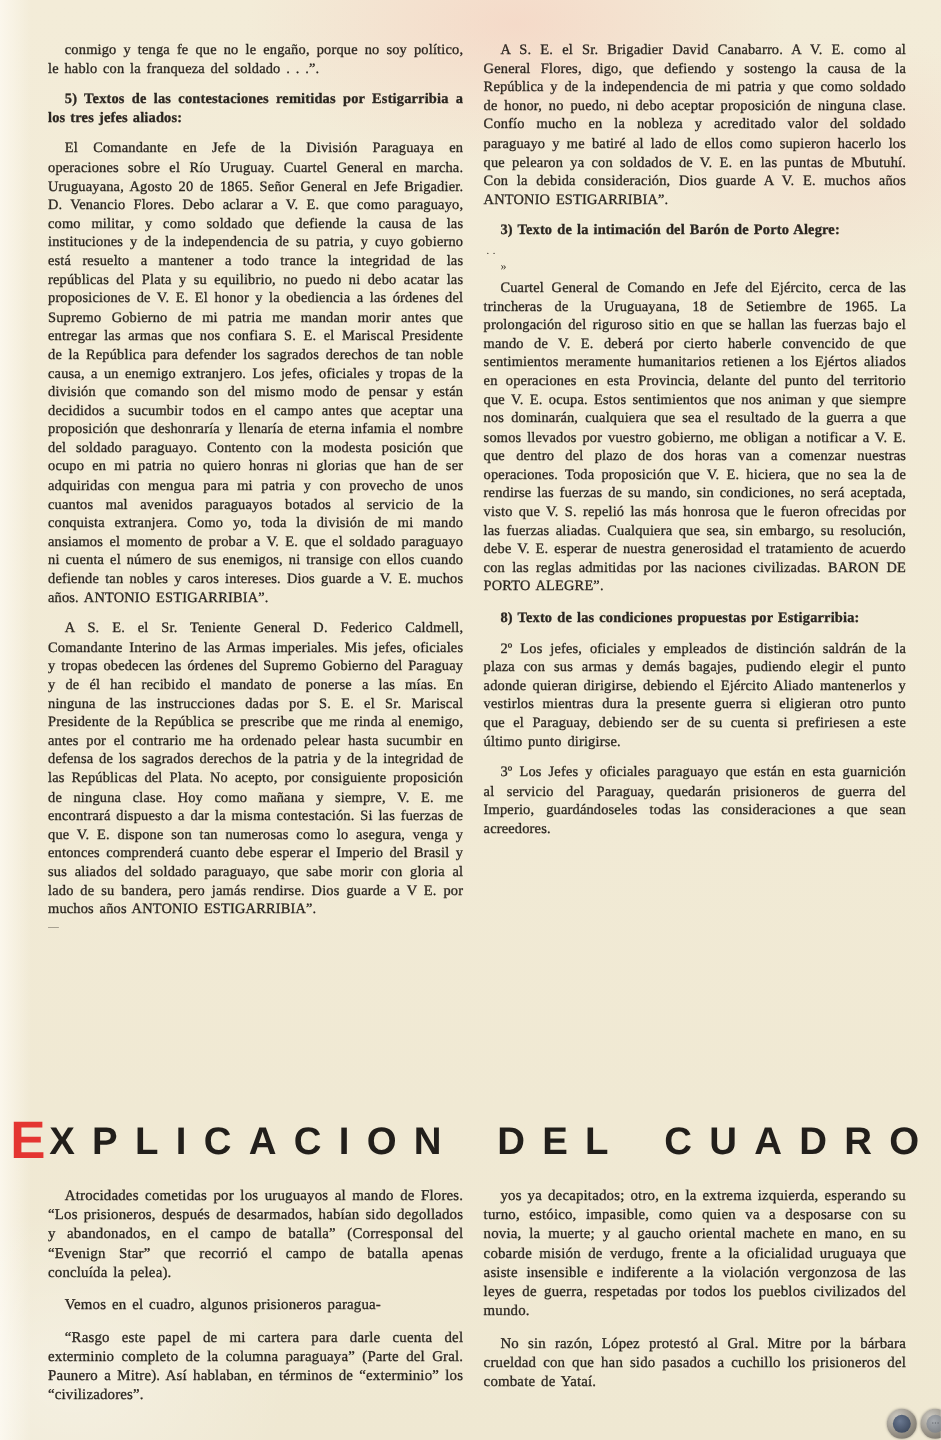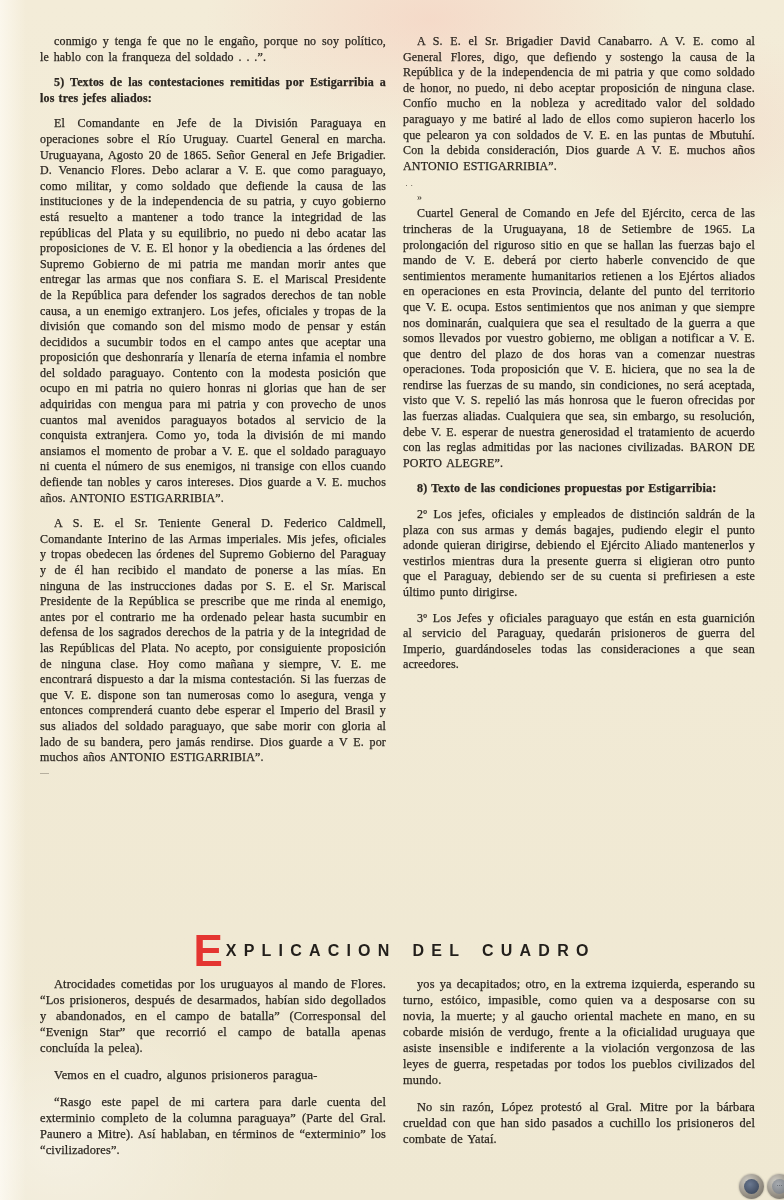--- a/index.html
+++ b/index.html
@@ -55,26 +55,26 @@
     font-weight:bold;
     color:#221f1b;
   }
   .banner-initial{
     color:#e43531;
     font-size:44px;line-height:40px;
     margin-right:3px;
     letter-spacing:0;
   }
   .banner-word{
-    font-size:16px;line-height:26px;
+    font-size:32px;line-height:26px;
     letter-spacing:0.45em;
     text-align:center;
   }
-  .banner-word + .banner-word{margin-left:16px;}
-  .bottom-section{}
+  .banner-word + .banner-word{margin-left:32px;}
+  .bottom-section{margin-top:12px;}
   .bottom-section .para{
     font-size:12.4px;line-height:16px;margin-bottom:11px;
   }
   .coin-badges{
     position:absolute;right:-8px;bottom:1px;
     display:flex;gap:3px;
   }
   .coin{
     width:25px;height:25px;border-radius:50%;
     background:radial-gradient(circle at 35% 30%, #cfccc4, #989287 55%, #6f6a60 95%);
@@ -101,20 +101,21 @@
       <div class="col-left">
         <p class="para">conmigo y tenga fe que no le engaño, porque no soy político, le hablo con la franqueza del soldado . . .”.</p>
         <p class="subhead">5) Textos de las contestaciones remitidas por Estigarribia a los tres jefes aliados:</p>
         <p class="para">El Comandante en Jefe de la División Paraguaya en operaciones sobre el Río Uruguay. Cuartel General en marcha. Uruguayana, Agosto 20 de 1865. Señor General en Jefe Brigadier. D. Venancio Flores. Debo aclarar a V. E. que como paraguayo, como militar, y como soldado que defiende la causa de las instituciones y de la independencia de su patria, y cuyo gobierno está resuelto a mantener a todo trance la integridad de las repúblicas del Plata y su equilibrio, no puedo ni debo acatar las proposiciones de V. E. El honor y la obediencia a las órdenes del Supremo Gobierno de mi patria me mandan morir antes que entregar las armas que nos confiara S. E. el Mariscal Presidente de la República para defender los sagrados derechos de tan noble causa, a un enemigo extranjero. Los jefes, oficiales y tropas de la división que comando son del mismo modo de pensar y están decididos a sucumbir todos en el campo antes que aceptar una proposición que deshonraría y llenaría de eterna infamia el nombre del soldado paraguayo. Contento con la modesta posición que ocupo en mi patria no quiero honras ni glorias que han de ser adquiridas con mengua para mi patria y con provecho de unos cuantos mal avenidos paraguayos botados al servicio de la conquista extranjera. Como yo, toda la división de mi mando ansiamos el momento de probar a V. E. que el soldado paraguayo ni cuenta el número de sus enemigos, ni transige con ellos cuando defiende tan nobles y caros intereses. Dios guarde a V. E. muchos años. ANTONIO ESTIGARRIBIA”.</p>
         <p class="para">A S. E. el Sr. Teniente General D. Federico Caldmell, Comandante Interino de las Armas imperiales. Mis jefes, oficiales y tropas obedecen las órdenes del Supremo Gobierno del Paraguay y de él han recibido el mandato de ponerse a las mías. En ninguna de las instrucciones dadas por S. E. el Sr. Mariscal Presidente de la República se prescribe que me rinda al enemigo, antes por el contrario me ha ordenado pelear hasta sucumbir en defensa de los sagrados derechos de la patria y de la integridad de las Repúblicas del Plata. No acepto, por consiguiente proposición de ninguna clase. Hoy como mañana y siempre, V. E. me encontrará dispuesto a dar la misma contestación. Si las fuerzas de que V. E. dispone son tan numerosas como lo asegura, venga y entonces comprenderá cuanto debe esperar el Imperio del Brasil y sus aliados del soldado paraguayo, que sabe morir con gloria al lado de su bandera, pero jamás rendirse. Dios guarde a V E. por muchos años ANTONIO ESTIGARRIBIA”.</p>
         <span class="artifact-dash">—</span>
       </div>
 
       <div class="col-right">
         <p class="para">A S. E. el Sr. Brigadier David Canabarro. A V. E. como al General Flores, digo, que defiendo y sostengo la causa de la República y de la independencia de mi patria y que como soldado de honor, no puedo, ni debo aceptar proposición de ninguna clase. Confío mucho en la nobleza y acreditado valor del soldado paraguayo y me batiré al lado de ellos como supieron hacerlo los que pelearon ya con soldados de V. E. en las puntas de Mbutuhí. Con la debida consideración, Dios guarde A V. E. muchos años ANTONIO ESTIGARRIBIA”.</p>
+        <p class="subhead">3) Texto de la intimación del Barón de Porto Alegre:</p>
         <div class="artifact-block">
           <span>· ·</span><br>
           <span class="arrow">»</span>
         </div>
         <p class="para">Cuartel General de Comando en Jefe del Ejército, cerca de las trincheras de la Uruguayana, 18 de Setiembre de 1965. La prolongación del riguroso sitio en que se hallan las fuerzas bajo el mando de V. E. deberá por cierto haberle convencido de que sentimientos meramente humanitarios retienen a los Ejértos aliados en operaciones en esta Provincia, delante del punto del territorio que V. E. ocupa. Estos sentimientos que nos animan y que siempre nos dominarán, cualquiera que sea el resultado de la guerra a que somos llevados por vuestro gobierno, me obligan a notificar a V. E. que dentro del plazo de dos horas van a comenzar nuestras operaciones. Toda proposición que V. E. hiciera, que no sea la de rendirse las fuerzas de su mando, sin condiciones, no será aceptada, visto que V. S. repelió las más honrosa que le fueron ofrecidas por las fuerzas aliadas. Cualquiera que sea, sin embargo, su resolución, debe V. E. esperar de nuestra generosidad el tratamiento de acuerdo con las reglas admitidas por las naciones civilizadas. BARON DE PORTO ALEGRE”.</p>
         <p class="subhead">8) Texto de las condiciones propuestas por Estigarribia:</p>
         <p class="para">2º Los jefes, oficiales y empleados de distinción saldrán de la plaza con sus armas y demás bagajes, pudiendo elegir el punto adonde quieran dirigirse, debiendo el Ejército Aliado mantenerlos y vestirlos mientras dura la presente guerra si eligieran otro punto que el Paraguay, debiendo ser de su cuenta si prefiriesen a este último punto dirigirse.</p>
         <p class="para">3º Los Jefes y oficiales paraguayo que están en esta guarnición al servicio del Paraguay, quedarán prisioneros de guerra del Imperio, guardándoseles todas las consideraciones a que sean acreedores.</p>
       </div>
 

